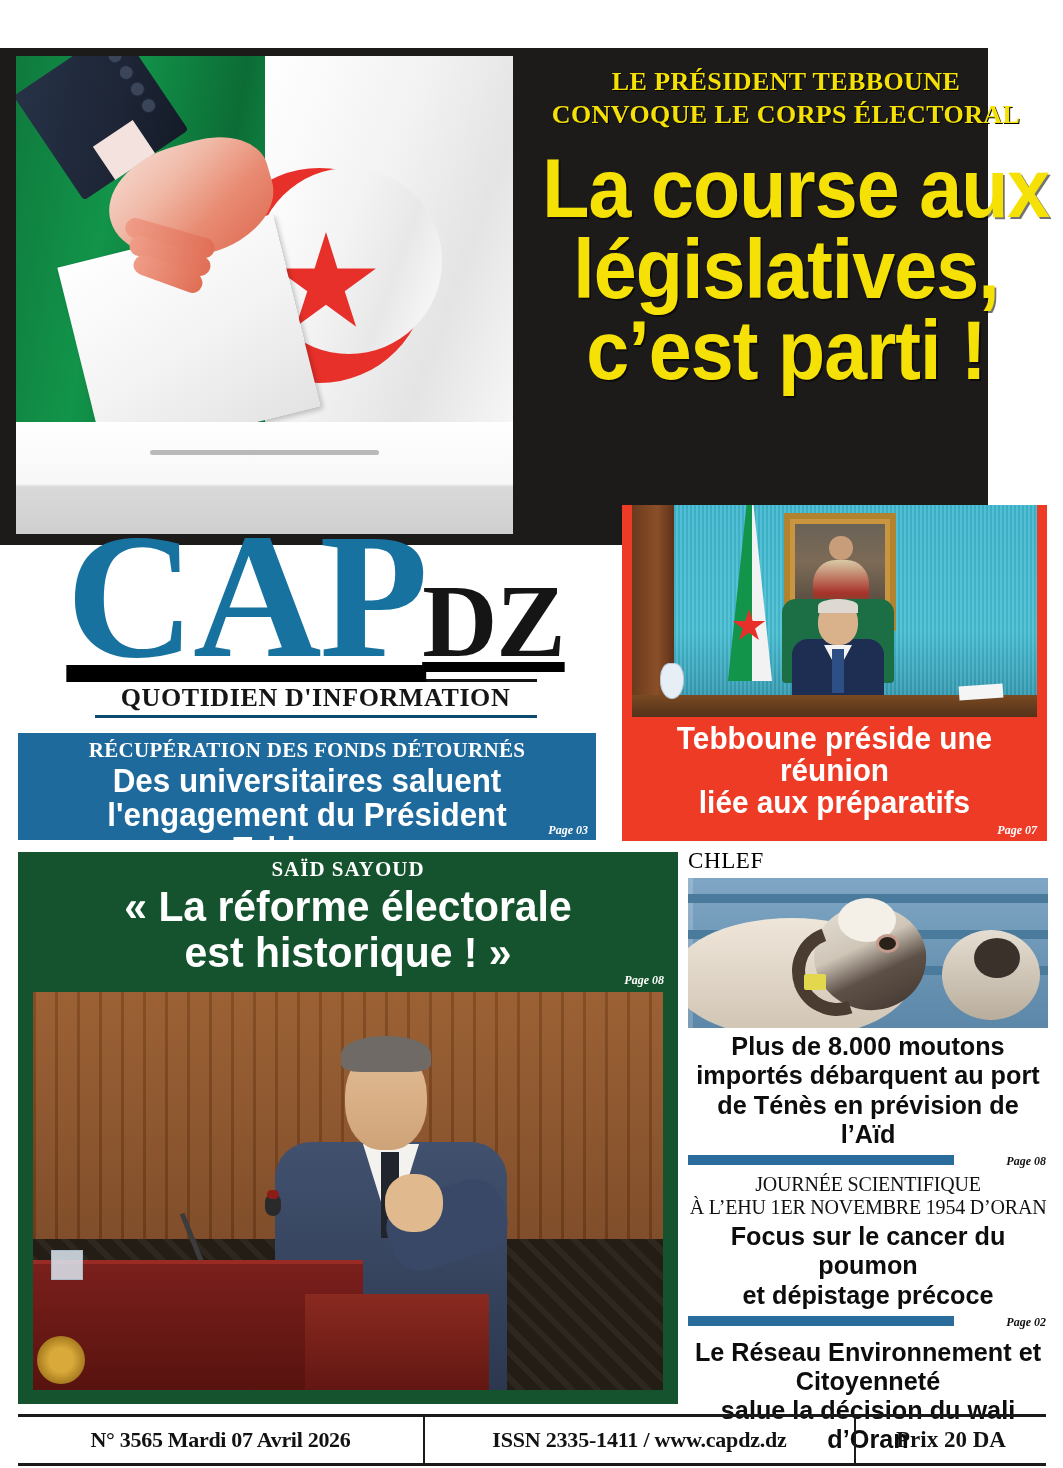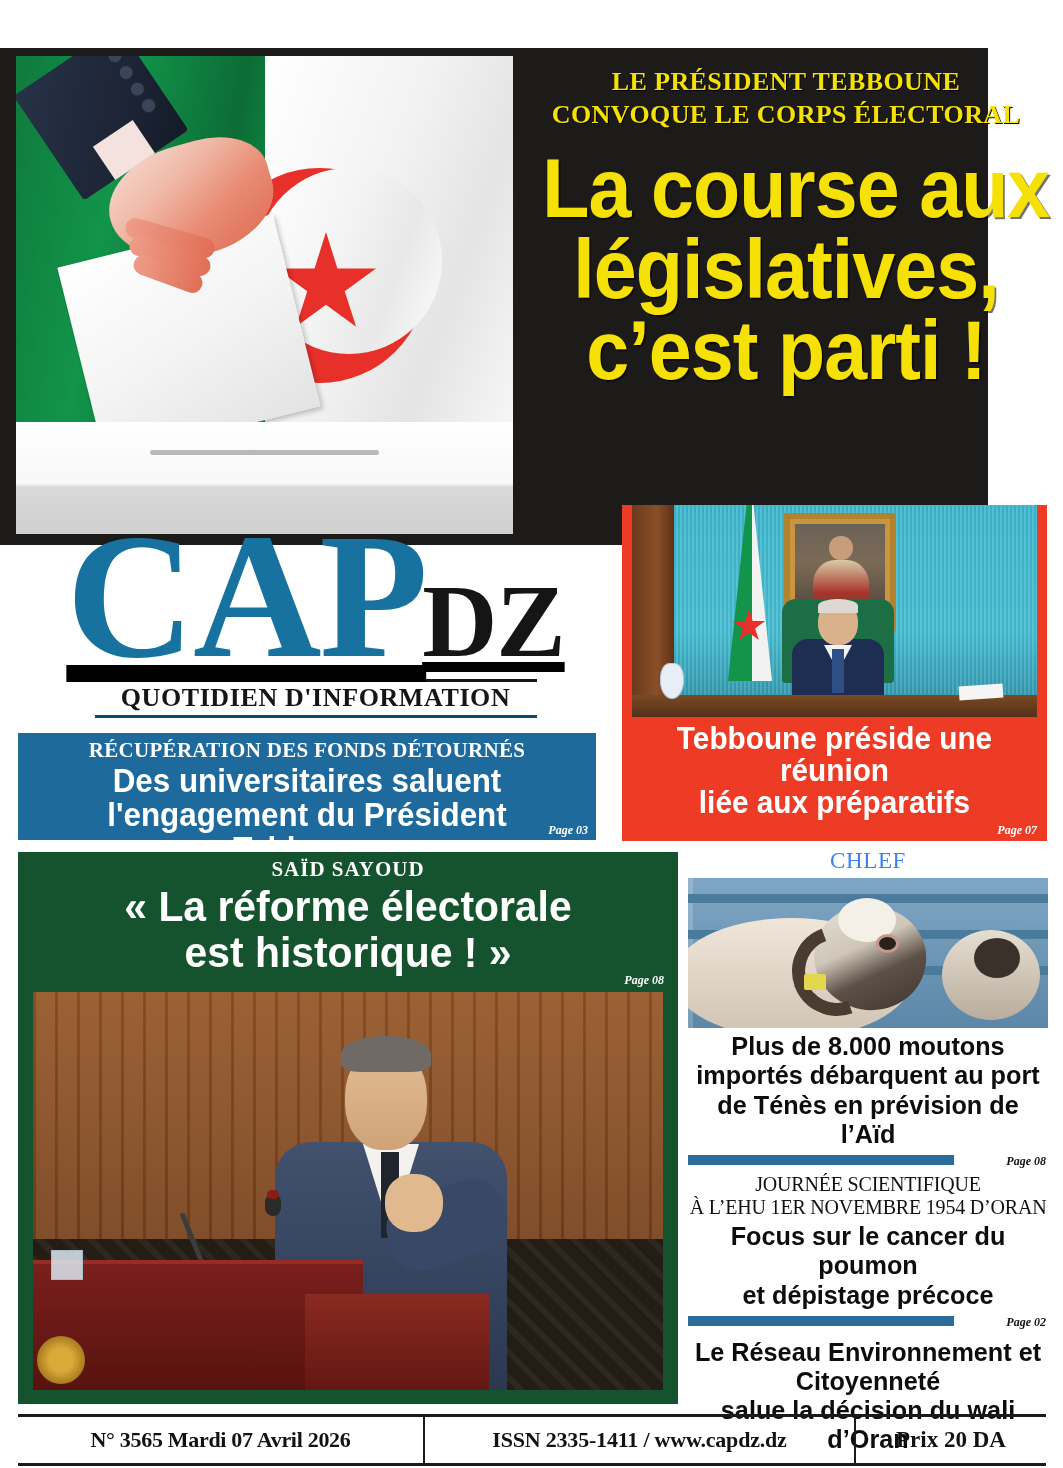--- a/index.html
+++ b/index.html
@@ -535,24 +535,24 @@
     background: radial-gradient(circle, #d9a939 35%, #a87c20 70%, #6f5214 100%);
   }
 
   
   .rightcol {
     position: absolute;
     left: 688px; top: 848px;
     width: 360px;
   }
   .rc-city {
-    text-align: center;
+    text-align: left;
     font-family: "Liberation Serif", serif;
     font-size: 23px;
-    color: #3b82f6;
+    color: #000000;
     letter-spacing: .6px;
     line-height: 1.1;
   }
   .rc-photo {
     margin-top: 5px;
     height: 150px;
     background: linear-gradient(#bfcfd8, #8fa6b4);
     position: relative;
     overflow: hidden;
   }

